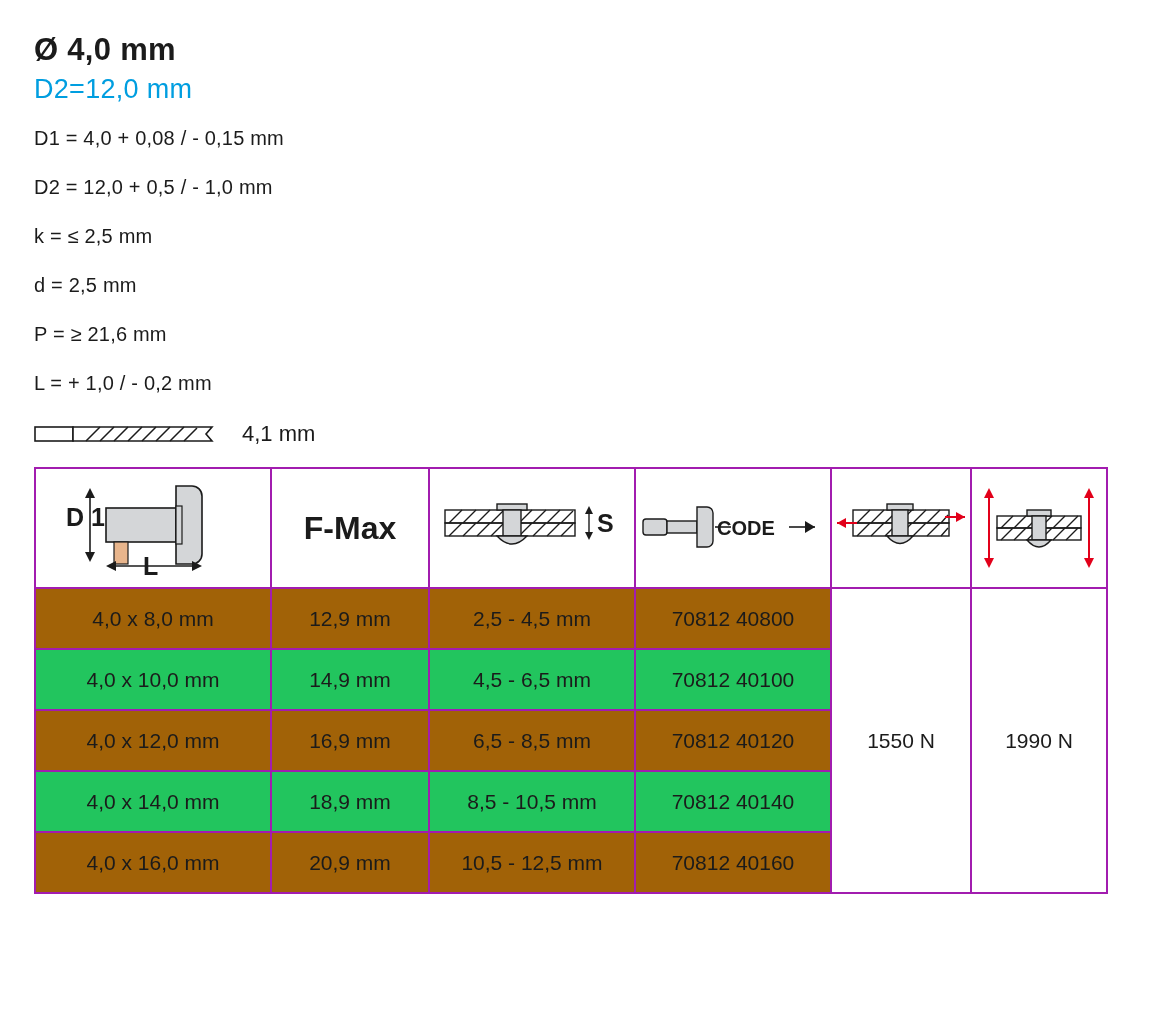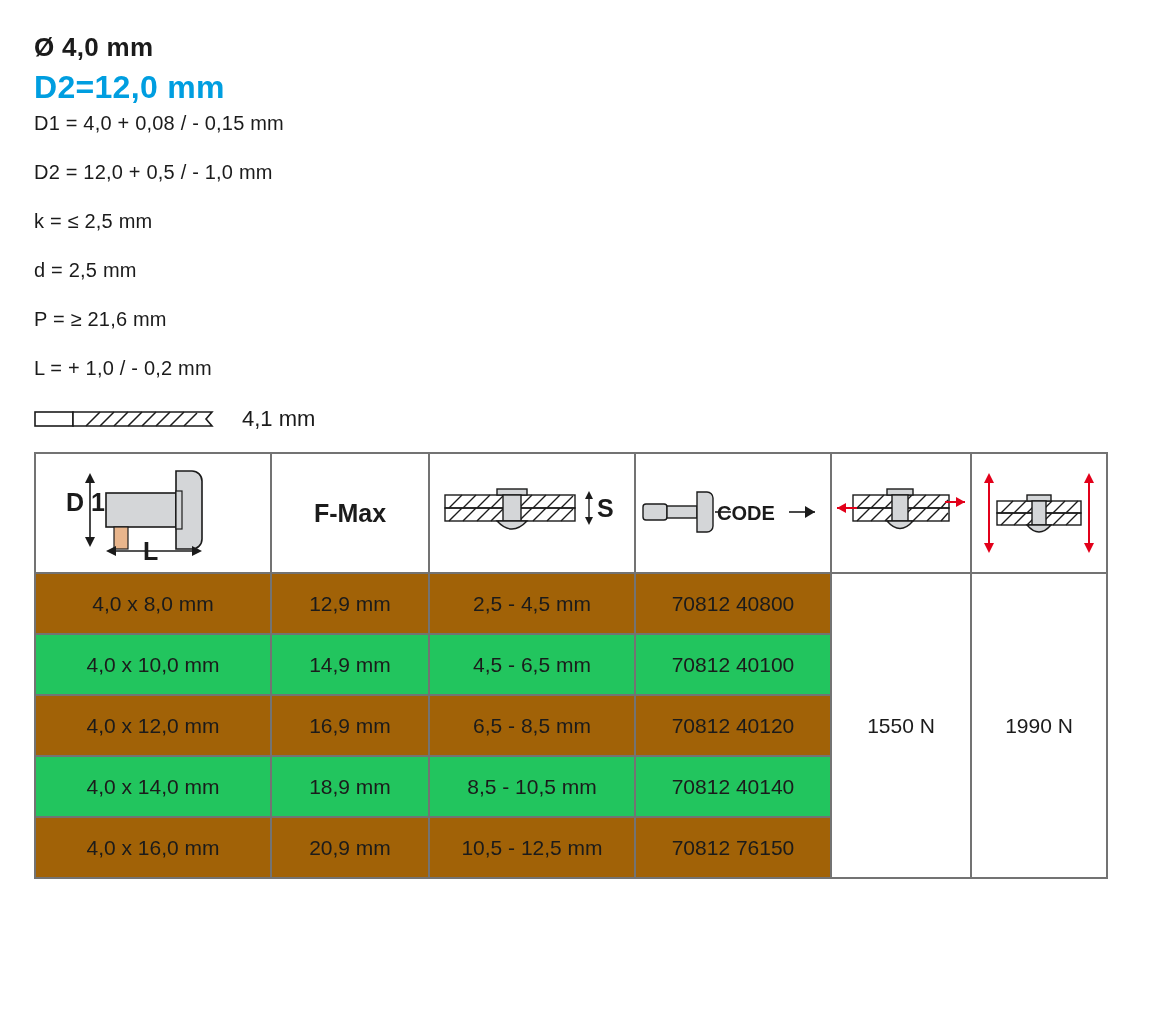--- a/index.html
+++ b/index.html
@@ -16,31 +16,31 @@
     overflow: hidden;
   }
   .page {
     position: relative;
     width: 1160px;
     height: 1023px;
     box-sizing: border-box;
     padding: 24px 34px;
   }
   .title-dia {
-    font-size: 26px;
+    font-size: 31px;
     font-weight: bold;
     color: #1b1b1b;
     margin: 8px 0 6px 0;
     letter-spacing: 0.3px;
   }
   .title-d2 {
-    font-size: 32px;
-    font-weight: bold;
+    font-size: 27px;
+    font-weight: normal;
     color: #009ee0;
-    margin: 0 0 6px 0;
+    margin: 0 0 22px 0;
     letter-spacing: 0.3px;
   }
   .spec-list {
     margin: 0;
     padding: 0;
     list-style: none;
   }
   .spec-list li {
     font-size: 20px;
     color: #1b1b1b;
@@ -65,21 +65,21 @@
   }
 
   
   table.rivet-table {
     border-collapse: collapse;
     margin-top: 14px;
     width: 1072px;
     table-layout: fixed;
   }
   table.rivet-table td, table.rivet-table th {
-    border: 2px solid #737373;
+    border: 2px solid #a21caf;
     padding: 0;
     text-align: center;
     vertical-align: middle;
     font-size: 21px;
     color: #1b1b1b;
     font-weight: normal;
   }
   .head-cell {
     height: 118px;
     background: #ffffff;
@@ -91,21 +91,21 @@
     background: #22c55e;
   }
   .data-cell {
     height: 59px;
   }
   .force-cell {
     background: #ffffff !important;
     font-size: 21px;
   }
   .fmax-label {
-    font-size: 25px;
+    font-size: 32px;
     font-weight: bold;
   }
   svg { display: block; }
   .hdr-svg-wrap {
     display: flex;
     align-items: center;
     justify-content: center;
     height: 118px;
   }
 </style>
@@ -276,18 +276,18 @@
       <tr class="row-plain">
         <td class="data-cell">4,0 x 14,0 mm</td>
         <td class="data-cell">18,9 mm</td>
         <td class="data-cell">8,5 - 10,5 mm</td>
         <td class="data-cell">70812 40140</td>
       </tr>
       <tr class="row-alt">
         <td class="data-cell">4,0 x 16,0 mm</td>
         <td class="data-cell">20,9 mm</td>
         <td class="data-cell">10,5 - 12,5 mm</td>
-        <td class="data-cell">70812 76150</td>
+        <td class="data-cell">70812 40160</td>
       </tr>
     </tbody>
   </table>
 
 </div>
 
 </body></html>

